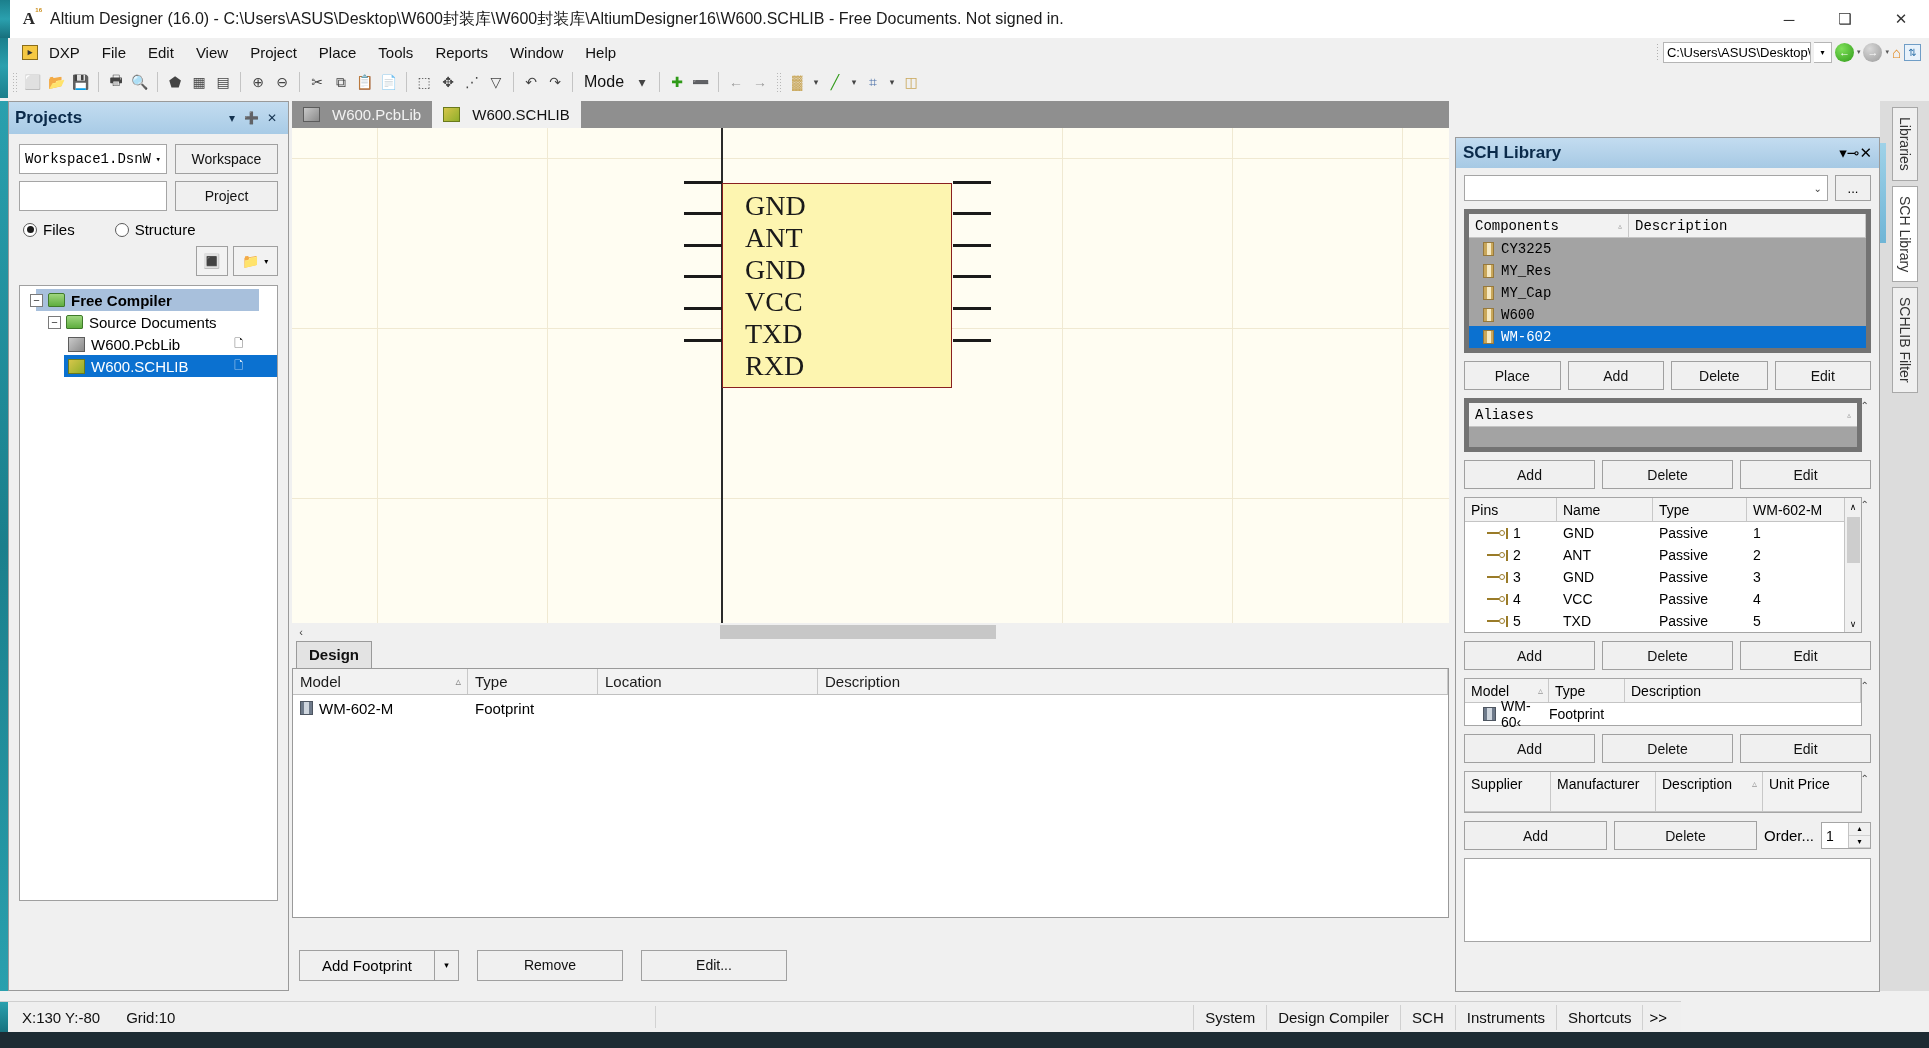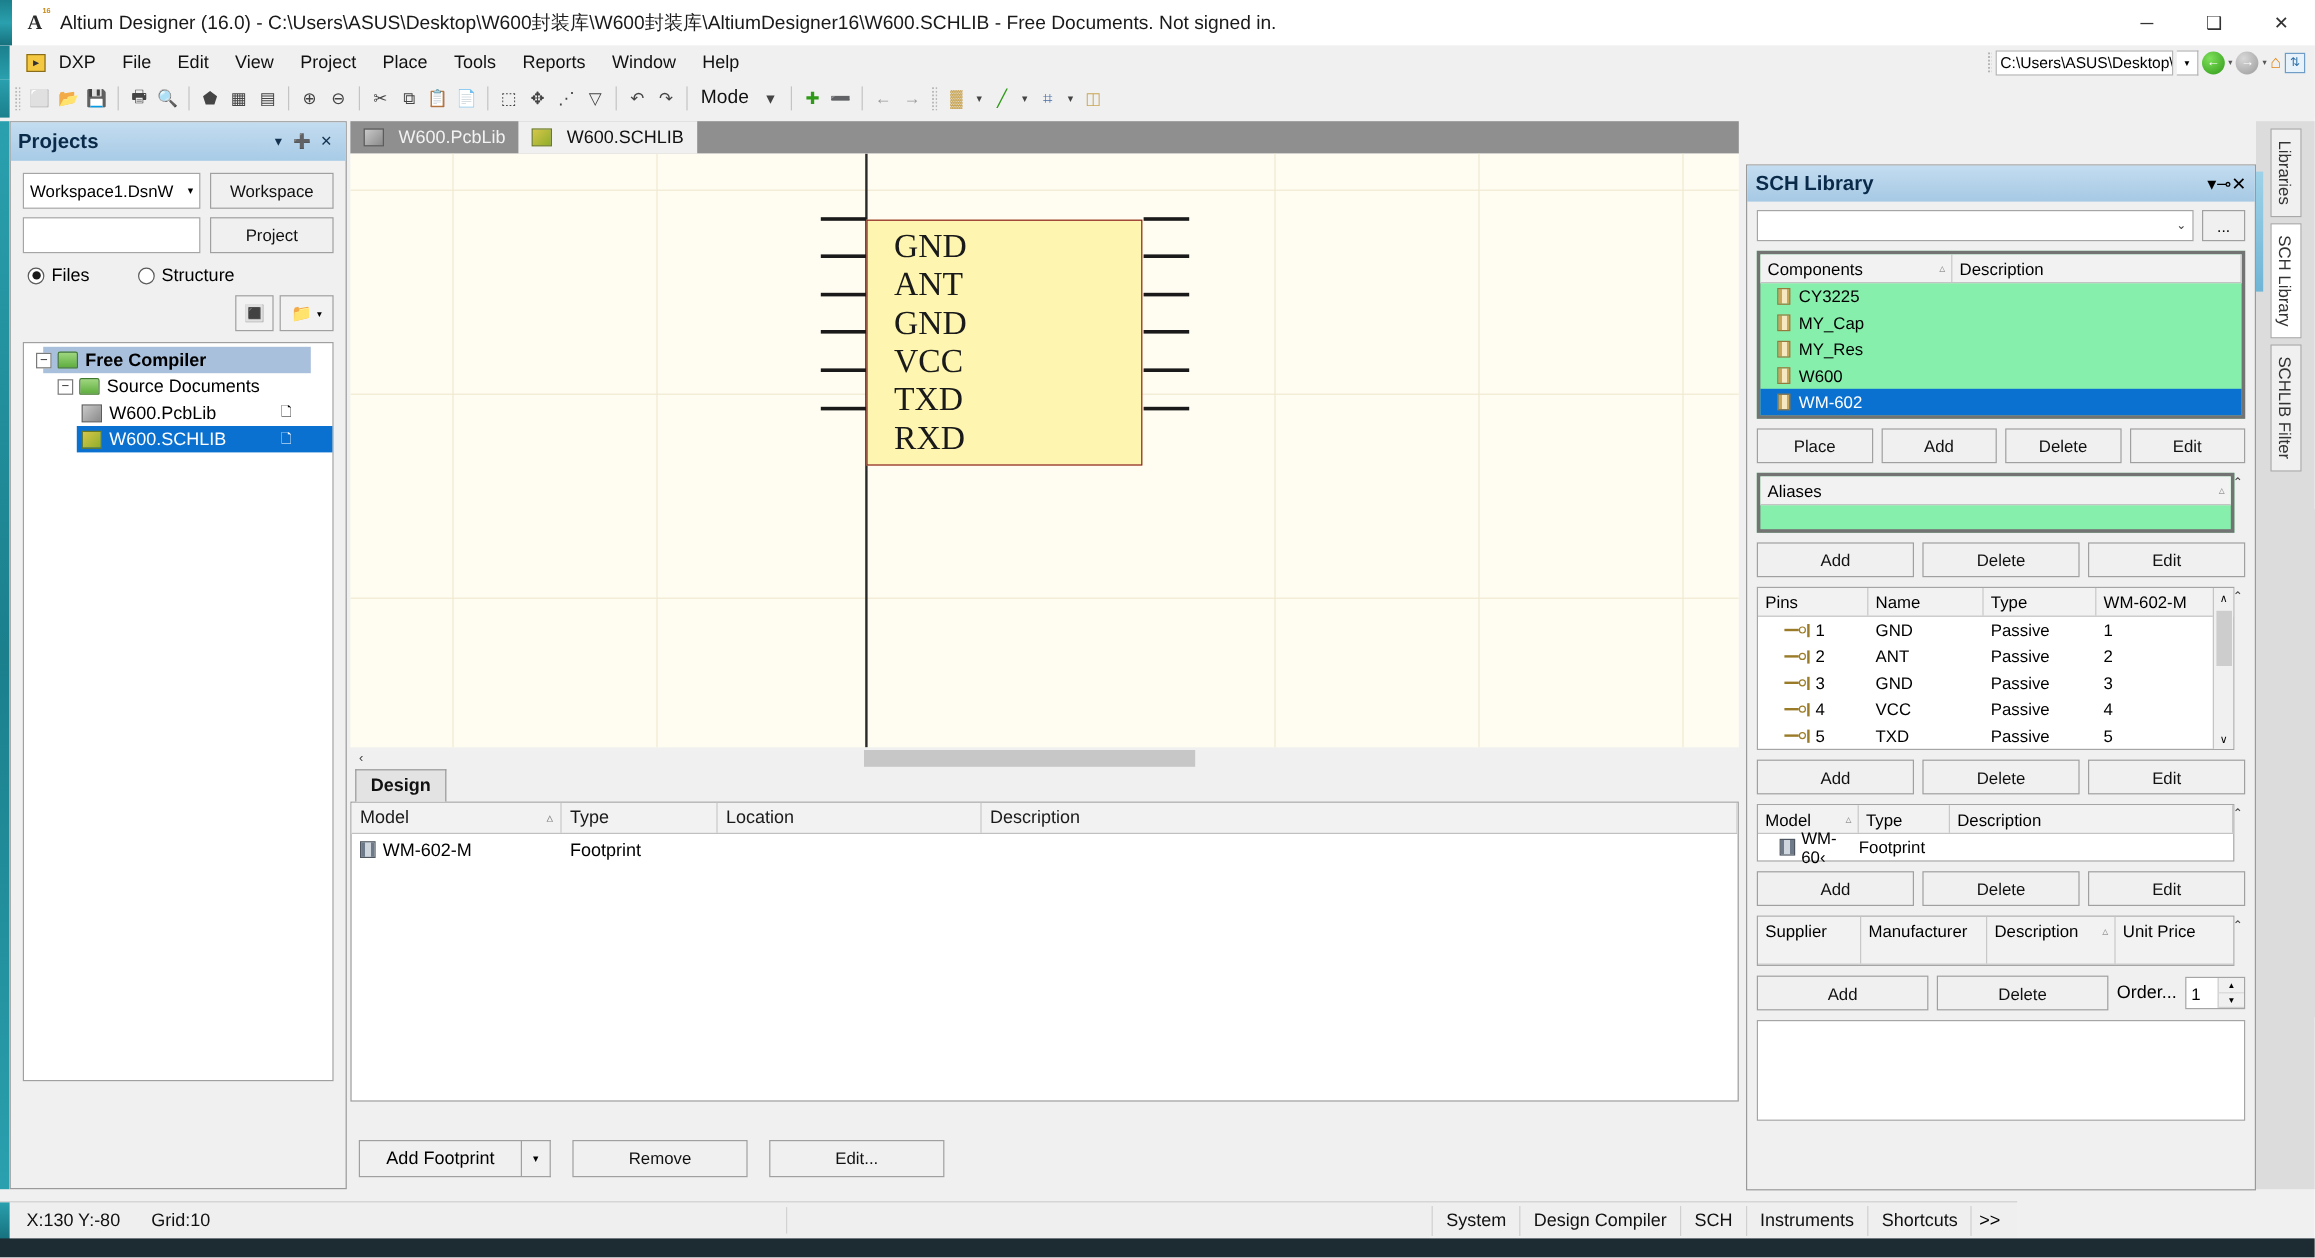--- a/index.html
+++ b/index.html
@@ -136,21 +136,21 @@
     font-size: 17px; font-weight: bold; color: #0a2a4a; flex: 1;
   }
   .panel-head .hbtn {
     width: 20px; height: 20px; display: flex; align-items: center; justify-content: center;
     font-size: 12px; color: #14324f;
   }
   .proj-body { padding: 10px; }
   .row2 { display: flex; gap: 8px; margin-bottom: 7px; }
   .ws-combo {
     flex: 1; height: 30px; background: #fff; border: 1px solid #a5a5a5;
-    display: flex; align-items: center; padding: 0 5px; font-size: 14px;
+    display: flex; align-items: center; padding: 0 5px; font-size: 14px; font-family: Liberation Mono, monospace;
   }
   .ws-combo .caret { margin-left: auto; font-size: 9px; }
   .ws-empty { flex: 1; height: 30px; background: #fff; border: 1px solid #a5a5a5; }
   .btn {
     background: #f0f0f0; border: 1px solid #a0a0a0;
     display: flex; align-items: center; justify-content: center;
     font-size: 14px; color: #111;
   }
   .btn-ws { width: 103px; height: 30px; }
   .radio-row { display: flex; align-items: center; gap: 40px; margin: 10px 0 8px 4px; }
@@ -298,21 +298,21 @@
   .search-row { display: flex; gap: 7px; margin-bottom: 8px; }
   .search-box {
     flex: 1; height: 26px; background: #fff; border: 1px solid #a5a5a5;
     display: flex; align-items: center; padding: 0 5px; font-size: 14px;
   }
   .search-box .caret { margin-left: auto; font-size: 10px; color: #444; }
   .dots-btn {
     width: 36px; height: 26px; border: 1px solid #a0a0a0; background: #f0f0f0;
     display: flex; align-items: center; justify-content: center; font-size: 13px;
   }
-  .listbox { background: #86efac; border: 3px solid #737373; }
+  .listbox { background: #a3a3a3; border: 5px solid #737373; font-family: Liberation Mono, monospace; }
   .lb-head { display: flex; height: 24px; background: #f2f2f2; border-bottom: 1px solid #c4c4c4; }
   .lb-head .c {
     display: flex; align-items: center; padding: 0 6px; font-size: 14px;
     border-right: 1px solid #c8c8c8; position: relative;
   }
   .lb-head .c .sortmark { position: absolute; right: 5px; font-size: 10px; color: #999; }
   .lb-item {
     display: flex; align-items: center; gap: 7px; height: 22px;
     padding-left: 14px; font-size: 14px;
   }
@@ -671,25 +671,25 @@
             <span class="sortmark">▵</span>
           </div>
           <div class="c" style="flex:1;">Description</div>
         </div>
         <div class="lb-item">
           <span class="comp-ico"></span>
           <span>CY3225</span>
         </div>
         <div class="lb-item">
           <span class="comp-ico"></span>
-          <span>MY_Cap</span>
+          <span>MY_Res</span>
         </div>
         <div class="lb-item">
           <span class="comp-ico"></span>
-          <span>MY_Res</span>
+          <span>MY_Cap</span>
         </div>
         <div class="lb-item">
           <span class="comp-ico"></span>
           <span>W600</span>
         </div>
         <div class="lb-item sel">
           <span class="comp-ico"></span>
           <span>WM-602</span>
         </div>
       </div>

